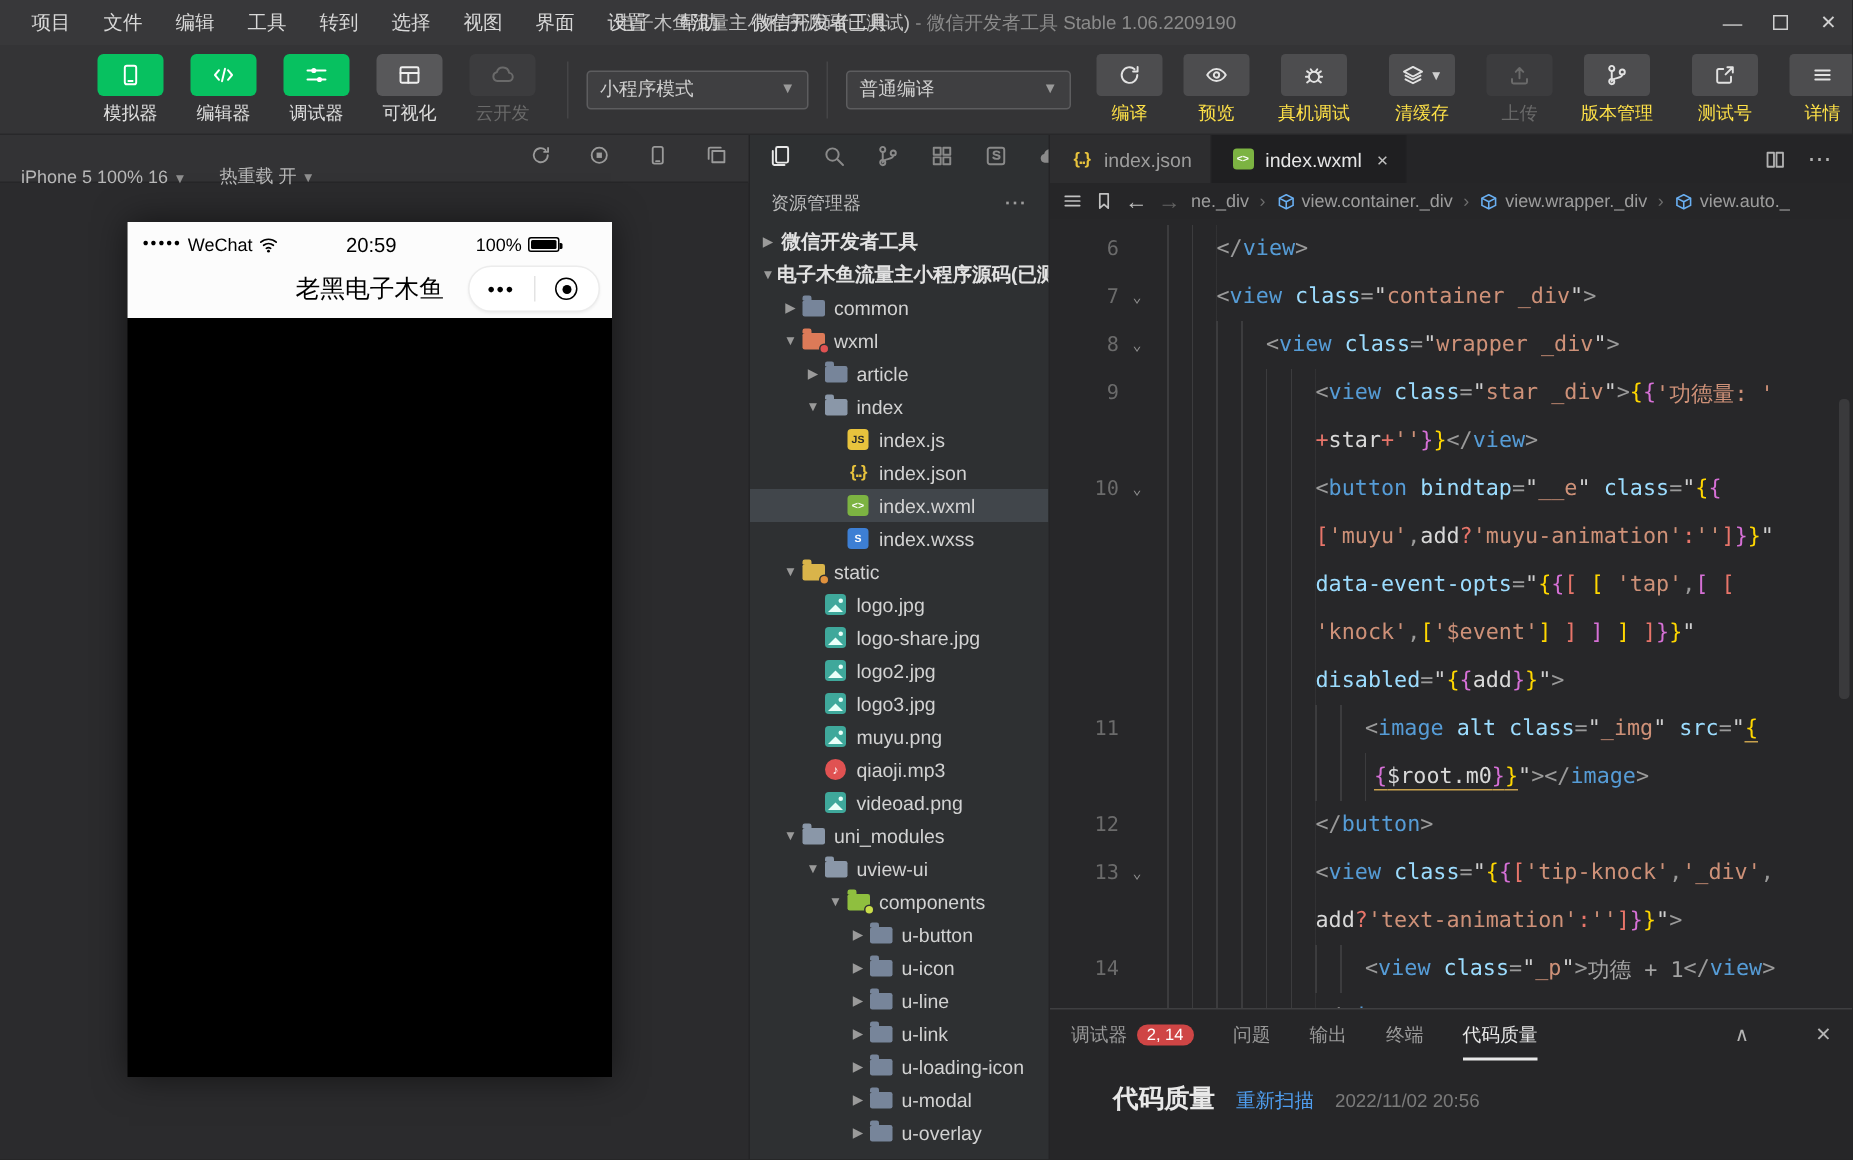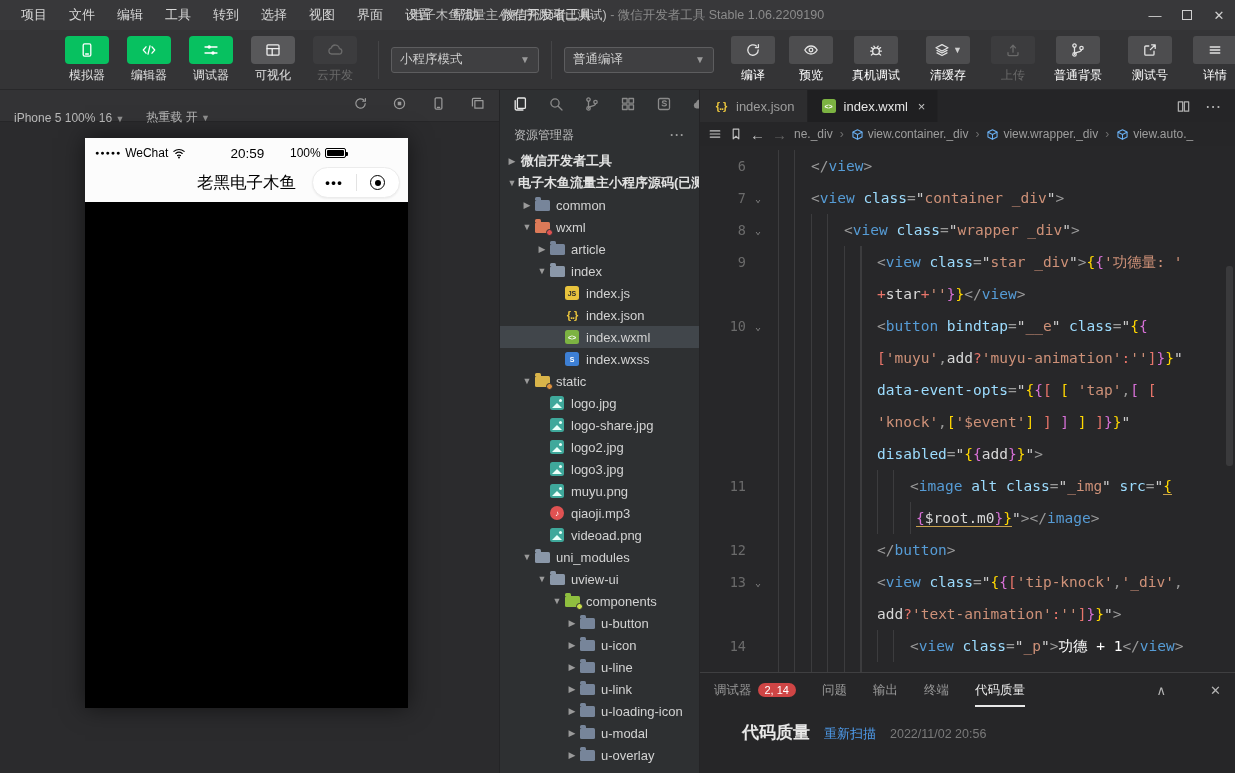--- a/index.html
+++ b/index.html
@@ -33,43 +33,43 @@
   .tbtn-label { font-size:12px; color:#e0e0e0; }
   .tbtn.dim .tbtn-label { color:#6a6a6a; }
   .vsep { width:1px; height:38px; background:#454547; margin:0 12px; flex:none; }
   .select { height:26px; min-width:148px; background:#3f3f41; border:1px solid #5d5d5f; border-radius:3px;
     display:flex; align-items:center; padding:0 8px; font-size:12.5px; color:#cfcfcf; flex:none; }
   .select .caret { margin-left:auto; color:#9a9a9a; font-size:10px; }
   .act { width:58px; display:flex; flex-direction:column; align-items:center; gap:3px; flex:none; }
   .act-box { min-width:44px; height:28px; padding:0 6px; border-radius:3px; background:#4d4d4f; color:#e2e2e2;
     display:flex; align-items:center; justify-content:center; gap:3px; }
   .act.dim .act-box { background:#3c3c3e; color:#6a6a6a; }
-  .act-label { font-size:12px; color:#ffffff; white-space:nowrap; }
+  .act-label { font-size:12px; color:#fde047; white-space:nowrap; }
   .act.dim .act-label { color:#6a6a6a; }
   .act-box .caret { font-size:9px; color:#cfcfcf; }
   .flex1 { flex:1; }
   .wide { width:72px; }
 
   
   .main { display:flex; height:683px; }
 
   
   .simpanel { width:500px; flex:none; display:flex; flex-direction:column; background:#2b2b2d; border-right:1px solid #242426; }
   .simbar { height:32px; background:#333335; border-bottom:1px solid #262628; display:flex; align-items:center; padding:0 14px; gap:22px; }
   .simtext { font-size:12px; color:#b8b8b8; white-space:nowrap;margin-top:24px; }
   .simtext .caret { font-size:9px; color:#8f8f8f; }
   .simicons { display:flex; gap:24px; color:#9a9a9a; }
   .simcanvas { flex:1; position:relative; }
-  .phone { position:absolute; left:85px; top:16px; width:323px; height:570px; background:#000; box-shadow:0 0 22px rgba(0,0,0,.55); }
+  .phone { position:absolute; left:85px; top:26px; width:323px; height:570px; background:#000; box-shadow:0 0 22px rgba(0,0,0,.55); }
   .pheader { height:64px; background:#fcfcfc; position:relative; }
   .statusrow { height:26px; display:flex; align-items:center; padding:4px 8px 0 10px; color:#000; font-size:12px; }
   .statusrow .dots { font-size:7px; letter-spacing:1px; position:relative; top:-1px; }
   .sleft { display:flex; align-items:center; gap:4px; width:110px; }
   .stime { flex:1; text-align:center; font-size:13.5px; font-weight:500; }
-  .sright { width:110px; display:flex; align-items:center; justify-content:flex-start; gap:4px; font-size:12px; }
+  .sright { width:110px; display:flex; align-items:center; justify-content:center; gap:4px; font-size:12px; }
   .battery { width:21px; height:10px; border:1px solid #000; border-radius:2px; position:relative; }
   .battery::before { content:""; position:absolute; inset:1px; background:#000; border-radius:1px; }
   .battery::after { content:""; position:absolute; right:-3px; top:2.5px; width:2px; height:4px; background:#000; border-radius:0 1px 1px 0; }
   .navrow { height:38px; position:relative; display:flex; align-items:center; justify-content:center; }
   .ptitle { font-size:16.5px; color:#000; font-weight:500; }
   .capsule { position:absolute; right:8px; top:3px; width:88px; height:31px; background:#fff; border:1px solid #ececec; border-radius:16px; box-shadow:0 1px 2px rgba(0,0,0,.06); display:flex; align-items:center; }
   .cdots { flex:1; text-align:center; color:#000; font-size:13px; letter-spacing:1.5px; font-weight:700; }
   .cdiv { width:1px; height:17px; background:#e3e3e3; }
   .ctarget { flex:1; display:flex; align-items:center; justify-content:center; }
   .ctarget i { width:15px; height:15px; border:1.7px solid #000; border-radius:50%; position:relative; display:block; }
@@ -119,21 +119,21 @@
   .cube { color:#6ab0f3; display:flex; }
 
   .code { position:relative; flex:1; overflow:hidden; font-family:"DejaVu Sans Mono","Liberation Mono",monospace; font-size:14.5px; padding-top:4px; }
   .crow { height:32px; display:flex; align-items:center; white-space:pre; }
   .gut { width:78px; flex:none; display:flex; align-items:center; }
   .lnum { width:46px; text-align:right; color:#6b6b6b; font-size:13.5px; }
   .fold { width:24px; text-align:center; color:#8f8f8f; font-size:10px; }
   .ind { height:100%; flex:none; background:repeating-linear-gradient(to right,#3c3c3e 0,#3c3c3e 1px,transparent 1px,transparent 16.5px); }
   .tk-p{color:#9a9a9a} .tk-tag{color:#569cd6} .tk-attr{color:#9cdcfe} .tk-q{color:#cfcfcf}
   .tk-str{color:#ce9178} .tk-b1{color:#ffd700} .tk-b2{color:#d670d6} .tk-b3{color:#e8756a}
-  .tk-op{color:#e8756a} .tk-var{color:#d8d8d8} .tk-txt{color:#ffffff} .tk-t{}
+  .tk-op{color:#e8756a} .tk-var{color:#d8d8d8} .tk-txt{color:#a3a3a3} .tk-t{}
   .tk-u{border-bottom:1.2px solid #c8a14e;}
   .vscroll { position:absolute; right:2px; top:120px; width:7px; height:200px; background:#4a4a4c; border-radius:3px; opacity:.55; }
 
   
   .bpanel { height:101px; flex:none; border-top:1px solid #3f3f41; background:#262628; display:flex; flex-direction:column; }
   .btabs { height:34px; display:flex; align-items:center; padding:0 14px; gap:26px; font-size:12.5px; color:#9a9a9a; }
   .btab { display:flex; align-items:center; gap:6px; height:100%; }
   .btab.active { color:#e8e8e8; box-shadow:inset 0 -2px 0 #e8e8e8; }
   .badge { background:#cf4545; color:#fff; font-size:11px; border-radius:9px; padding:1px 7px; }
   .bico { color:#b5b5b5; font-size:13px; margin-left:18px; }
@@ -310,21 +310,21 @@
           <div class="act-box">
             <span class="icon ">
               <svg width="16" height="16" viewBox="0 0 16 16">
                 <circle cx="4.5" cy="3.6" r="1.7"></circle>
                 <circle cx="4.5" cy="12.4" r="1.7"></circle>
                 <circle cx="11.5" cy="6" r="1.7"></circle>
                 <path d="M4.5 5.3v5.4M11.5 7.7c0 3-7 1.8-7 4.7"></path>
               </svg>
             </span>
           </div>
-          <div class="act-label">普通背景</div>
+          <div class="act-label">版本管理</div>
         </div>
         <div class="act wide">
           <div class="act-box">
             <span class="icon ">
               <svg width="16" height="16" viewBox="0 0 16 16">
                 <path d="M12 9.2v3a1 1 0 0 1-1 1H3.8a1 1 0 0 1-1-1V5a1 1 0 0 1 1-1h3"></path>
                 <path d="M9.6 2.8h3.6v3.6M13 3 8.4 7.6"></path>
               </svg>
             </span>
           </div>

